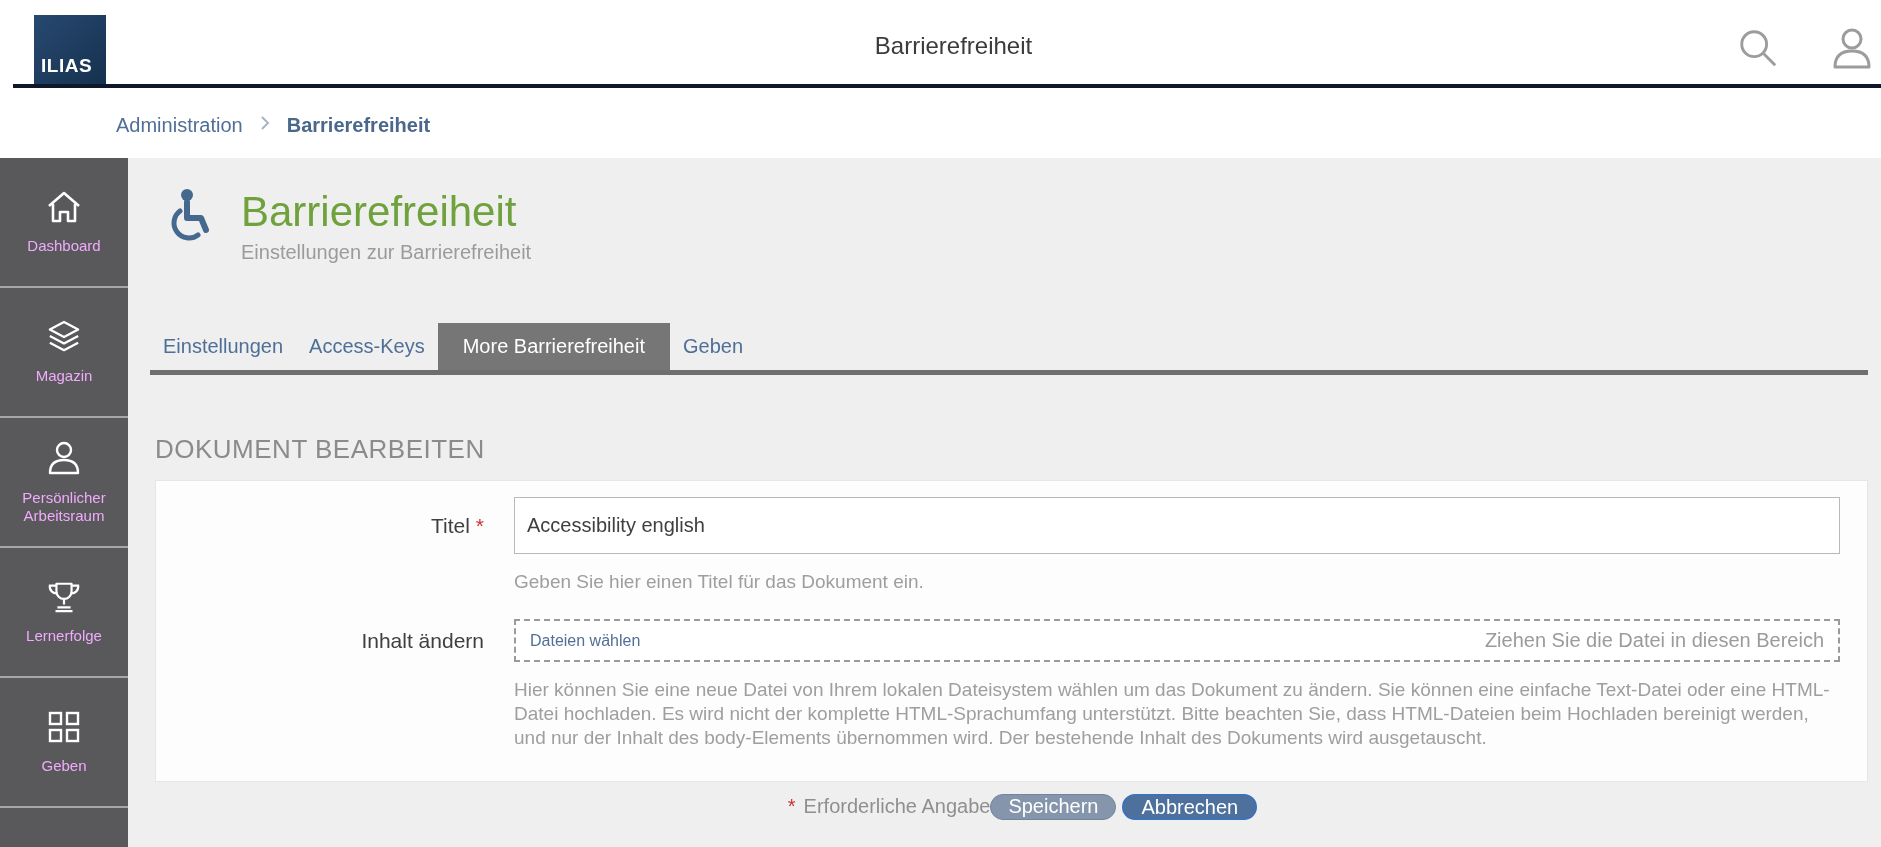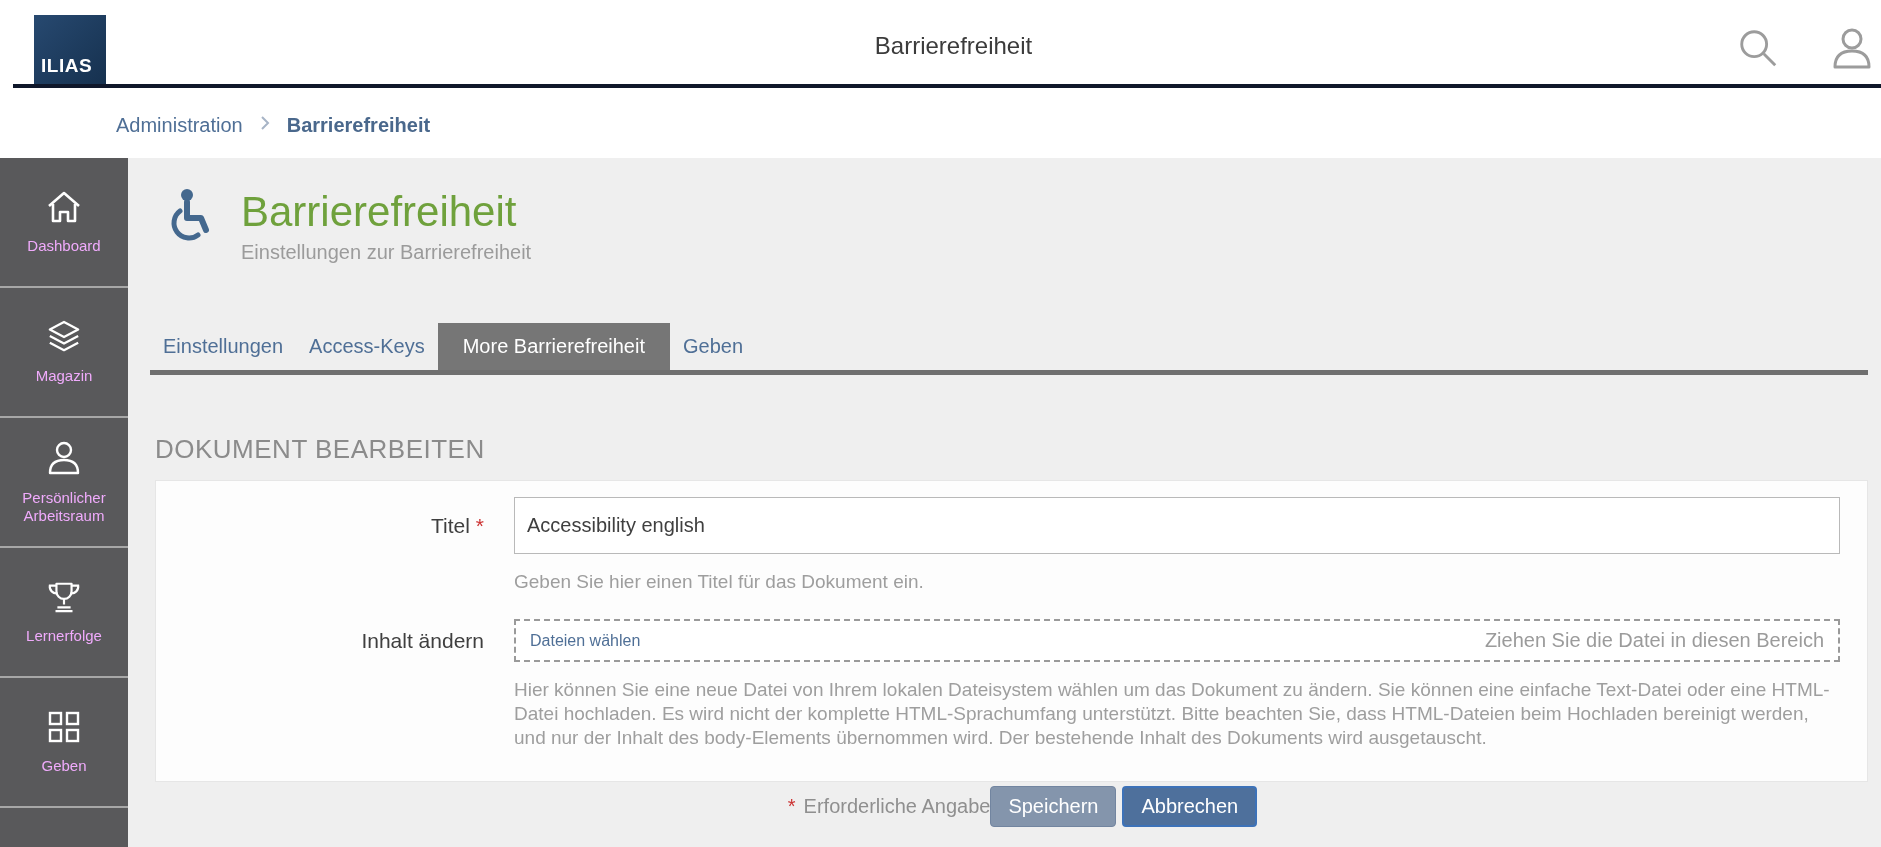--- a/index.html
+++ b/index.html
@@ -62,21 +62,21 @@
             display:flex;align-items:center;justify-content:space-between;padding:0 14px;
             cursor:pointer;}
   .dz-link{font-size:16px;color:#4f6f96;cursor:pointer;}
   .dz-hint{font-size:20px;color:#9b9b9b;}
   
   .footer-row{position:absolute;left:27px;right:13px;top:628px;height:41px;
               display:flex;align-items:center;justify-content:center;}
   .required-note{font-size:20px;color:#8f8f8f;margin-left:22px;}
   .required-note .req{margin-right:8px;}
   .btns{display:flex;gap:6px;}
-  .btn{height:41px;box-sizing:border-box;border-radius:4px;color:#fff;font-size:20px;
+  .btn{height:26px;box-sizing:border-box;border-radius:14px;color:#fff;font-size:20px;
        font-family:"Liberation Sans",sans-serif;padding:0 17px;cursor:pointer;}
   .btn-save{background:#8495ac;border:1px solid #7285a0;}
   .btn-cancel{background:#4e709c;border:2px solid #3d72b8;}
 </style>
 </head>
 <body>
 
 <div class="header">
   <div class="logo">
     <span>ILIAS</span>

